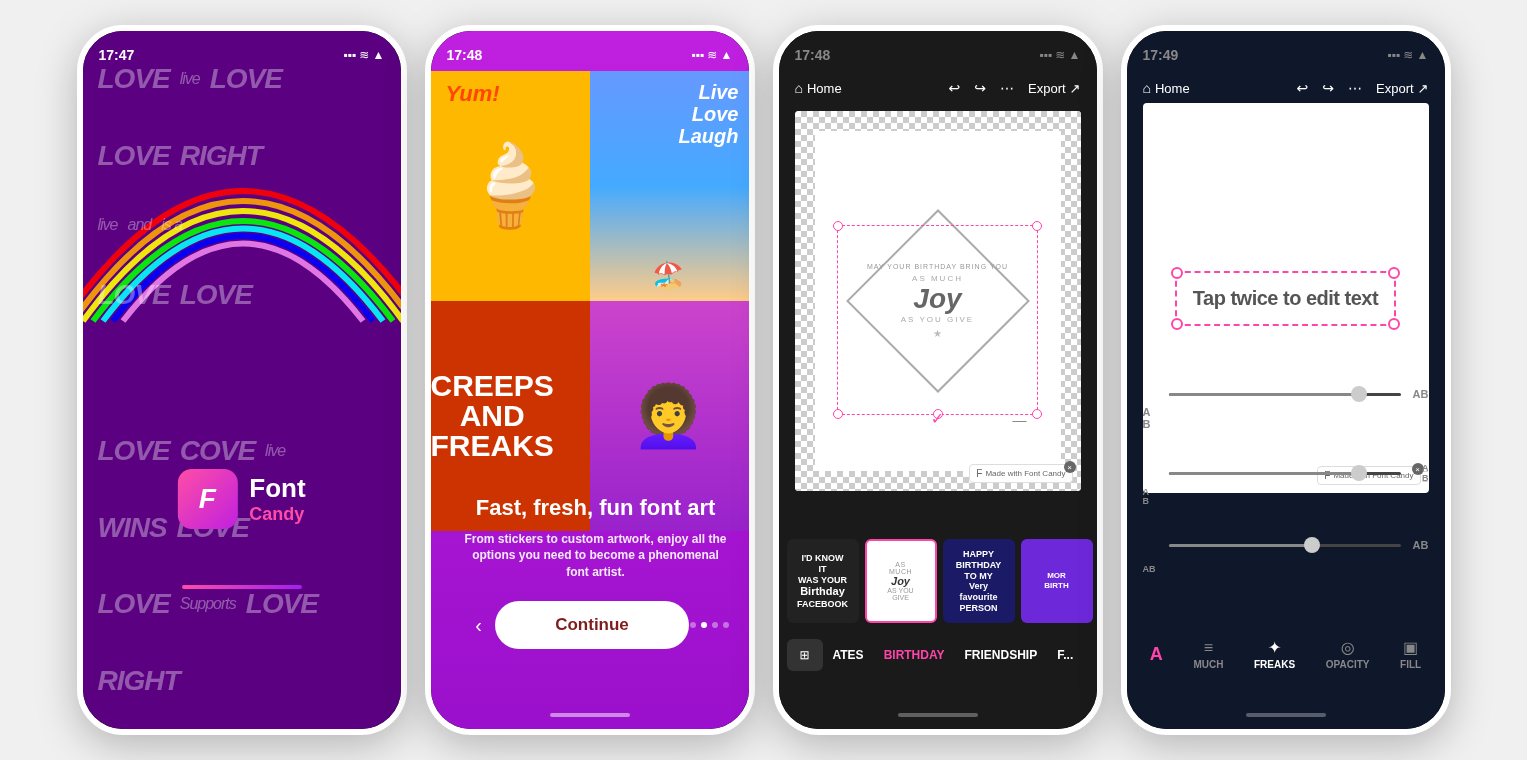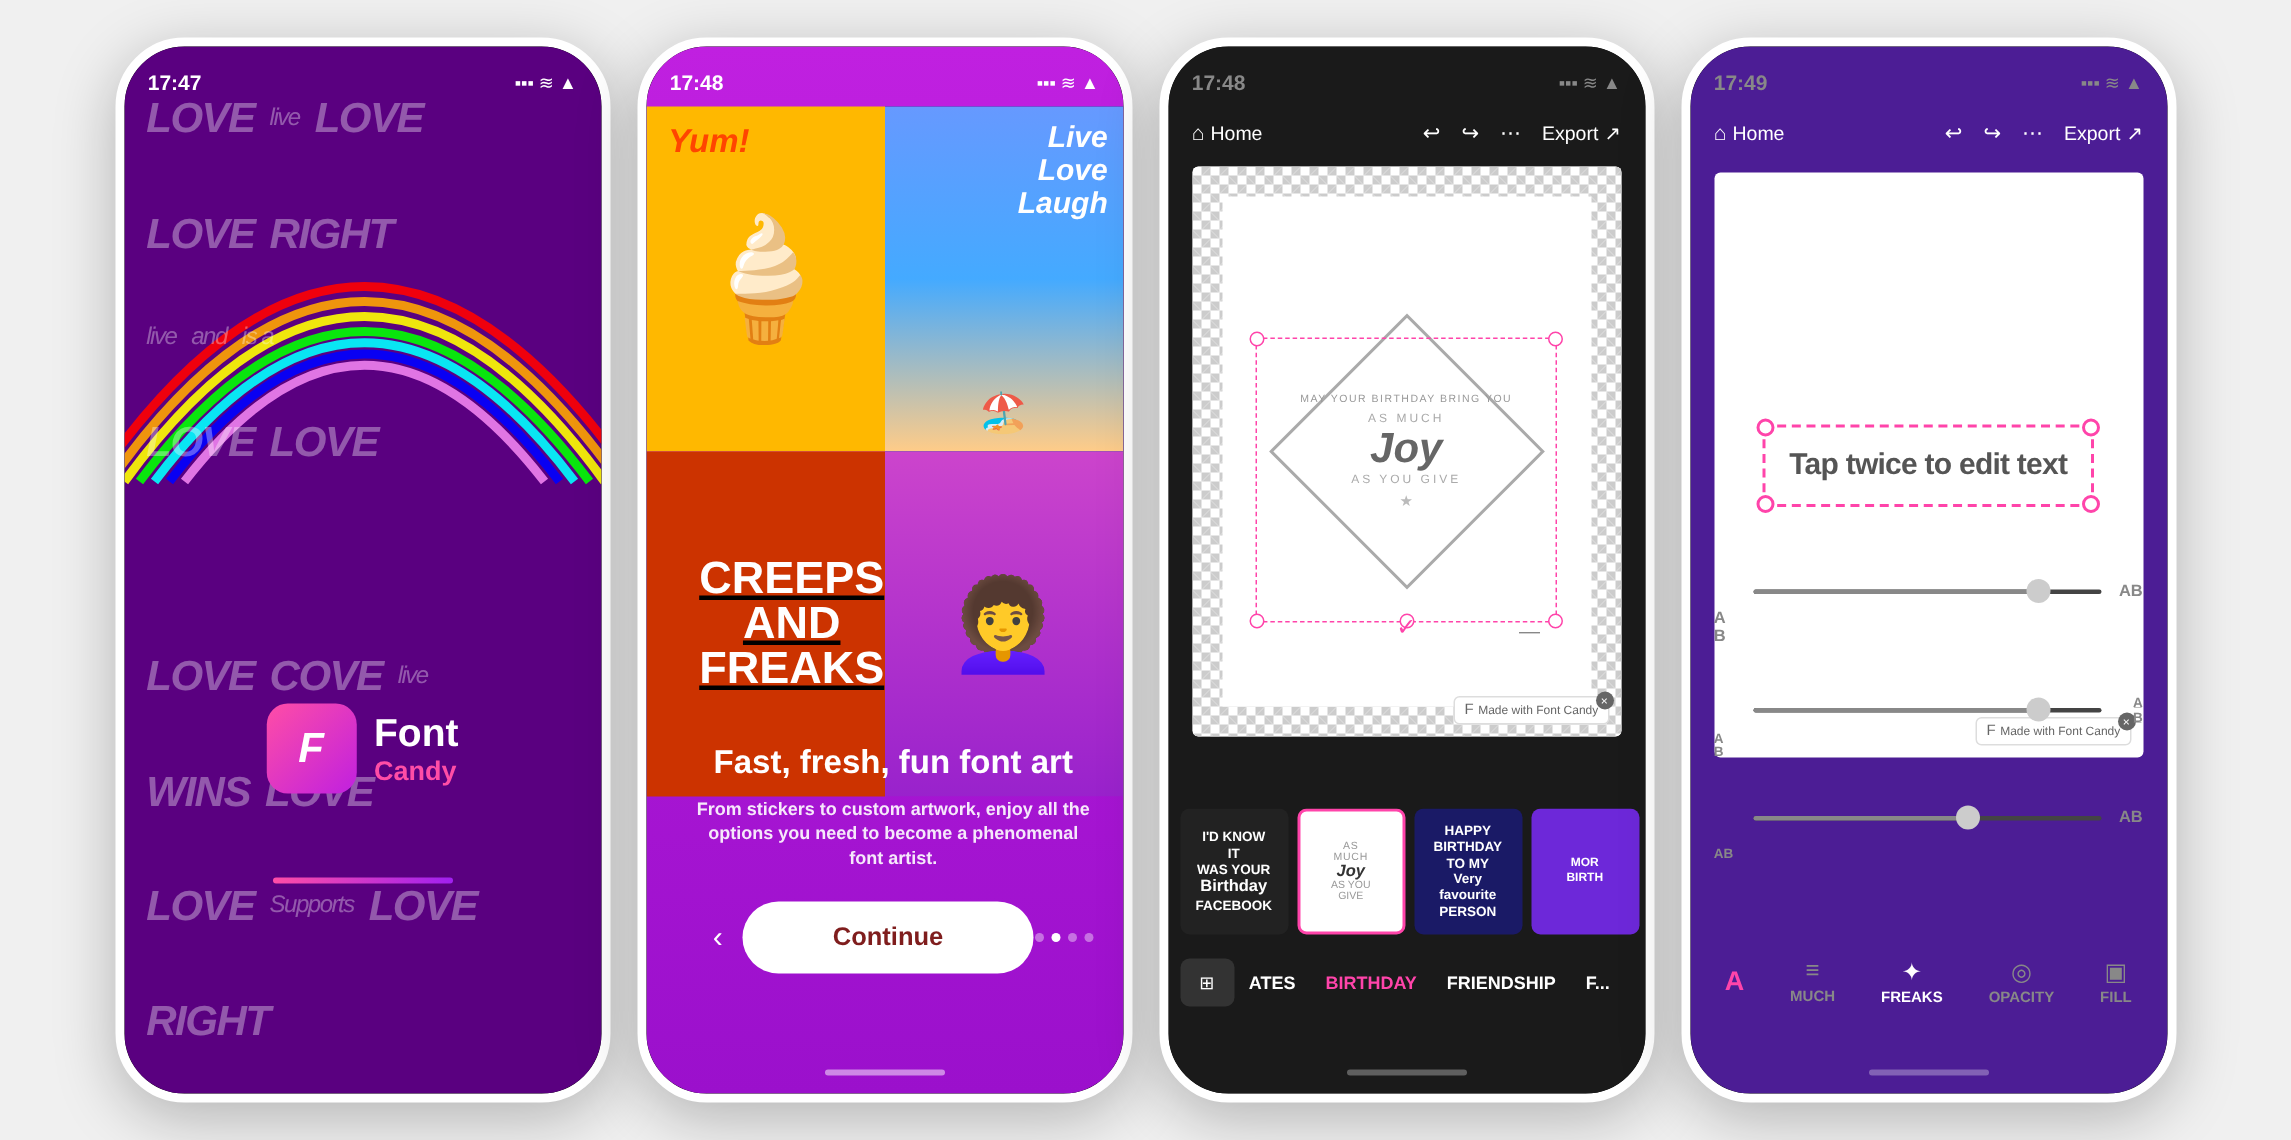--- a/index.html
+++ b/index.html
@@ -205,24 +205,23 @@
       font-weight: 900;
       color: white;
       font-style: italic;
       line-height: 1.1;
       text-align: right;
     }
     .collage-cell-3 {
       background: #cc3300;
       display: flex;
       align-items: center;
-      justify-content: flex-end;
-      position: relative;
-      overflow: hidden;
-      text-decoration: underline;
+      justify-content: flex-start;
+      position: relative;
+      overflow: hidden;
     }
     .creeps-text {
       font-size: 30px;
       font-weight: 900;
       color: white;
       text-align: center;
       line-height: 1;
     }
     .collage-cell-4 {
       background: #9966cc;
@@ -504,26 +503,26 @@
       width: 80px;
       height: 4px;
       background: rgba(255,255,255,0.3);
       border-radius: 2px;
     }
 
     
     .phone4-bg {
       width: 100%;
       height: 100%;
-      background: #4c1d95;
+      background: #0f172a;
       position: relative;
     }
     .phone4-canvas {
       position: absolute;
-      top: 84px;
+      top: 72px;
       left: 16px; right: 16px;
       height: 390px;
       background: white;
       border-radius: 4px;
       overflow: hidden;
       display: flex;
       align-items: center;
       justify-content: center;
     }
     .tap-text {

